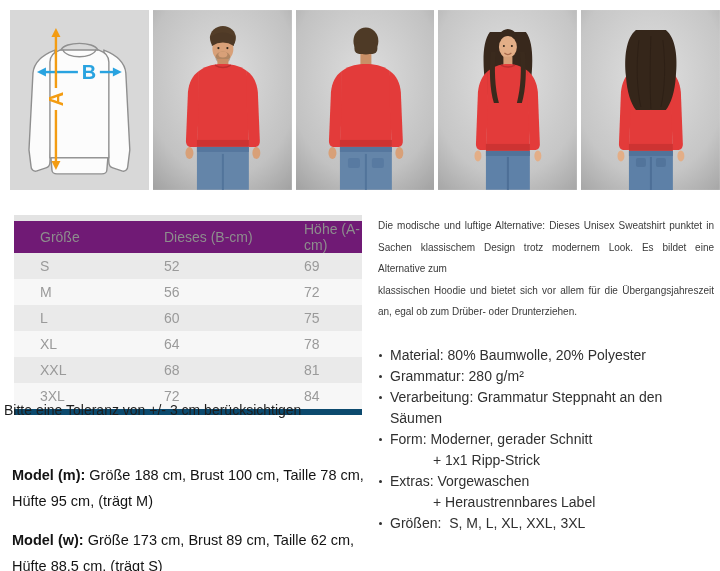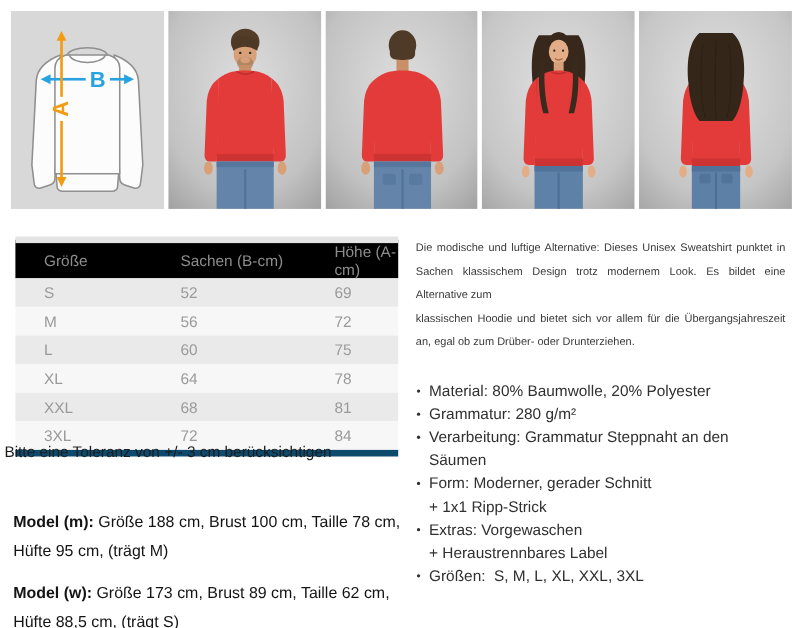--- a/index.html
+++ b/index.html
@@ -10,21 +10,21 @@
   }
   .images-row{position:absolute;left:10px;top:10px;width:710px;height:180px;
     display:grid;grid-template-columns:repeat(5,1fr);gap:4px;}
   .tile{height:180px;overflow:hidden;background:#d8d8d8;}
   .tile svg{display:block;width:100%;height:100%;}
 
   
   .size-table{position:absolute;left:14px;top:215px;width:348px;
     border-collapse:collapse;font-size:14px;border-top:6px solid #e3e3e3;}
   .size-table th,.size-table td{height:26px;padding:0;text-align:left;font-weight:normal;}
-  .size-table th{background:#000000;color:#8d8d8d;}
+  .size-table th{background:#701a75;color:#8d8d8d;}
   .size-table td{color:#9a9a9a;}
   .size-table tbody tr:nth-child(odd) td{background:#eaeaea;}
   .size-table tbody tr:nth-child(even) td{background:#f7f7f7;}
   .size-table tbody tr:last-child td{border-bottom:6px solid #0c4a6e;}
   .c1{width:110px;padding-left:26px !important;}
   .c2{width:126px;padding-left:14px !important;}
   .c3{padding-left:14px !important;}
 
   .tolerance-note{position:absolute;left:4px;top:402px;font-size:14px;color:#1d1d1d;}
 
@@ -33,21 +33,21 @@
   #model-w{top:512px;}
   .model-label{font-weight:bold;margin-right:4px;}
 
   
   .description{position:absolute;left:378px;top:215px;width:336px;}
   .desc-par{text-align:justify;line-height:21.5px;font-size:10px;color:#3a3a3a;}
   .desc-list{list-style:none;margin:22px 0 0 0;padding:0;font-size:14px;line-height:21px;color:#303030;}
   .desc-list li{position:relative;padding-left:12px;}
   .bullet-dot{position:absolute;left:1px;top:9px;width:3px;height:3px;border-radius:50%;background:#303030;}
   .li-text{white-space:pre-wrap;}
-  .sub-line{}
+  .sub-line{margin-left:43px;}
   .sub-line:empty{display:none;}
 </style>
 </head>
 <body>
 
 <div>
 
   <div class="images-row">
 
     <div class="tile">
@@ -204,21 +204,21 @@
         <rect x="55" y="148" width="10" height="9" rx="2" fill="#52749b"></rect>
         <rect x="75" y="148" width="10" height="9" rx="2" fill="#52749b"></rect>
       </svg>
     </div>
   </div>
 
   <table class="size-table">
     <thead>
       <tr>
         <th class="c1">Größe</th>
-        <th class="c2">Sachen (B-cm)</th>
+        <th class="c2">Dieses (B-cm)</th>
         <th class="c3">Höhe (A-cm)</th>
       </tr>
     </thead>
     <tbody>
       <tr>
         <td class="c1">S</td>
         <td class="c2">52</td>
         <td class="c3">69</td>
       </tr>
       <tr>

